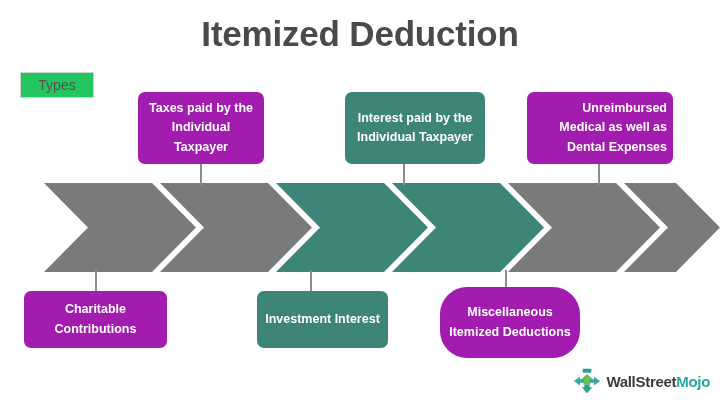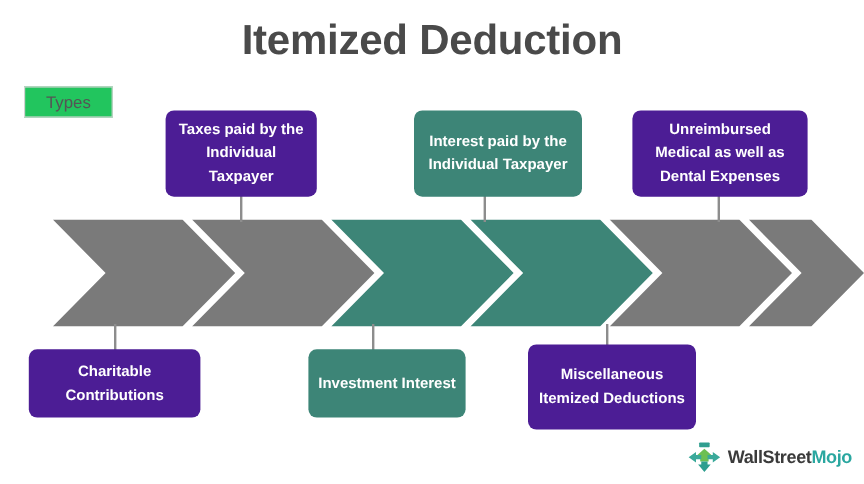--- a/index.html
+++ b/index.html
@@ -74,21 +74,21 @@
     display: flex;
     align-items: center;
     justify-content: center;
     text-align: center;
     color: #ffffff;
     font-size: 12.5px;
     font-weight: bold;
     line-height: 1.55;
     padding: 4px 6px;
   }
-  .label-box.gray  { background: #4c1d95; }
+  .label-box.gray  { background: #a21caf; }
   .label-box.teal  { background: #3d8577; margin-left: 12px; }
 
   
   .logo {
     position: absolute;
     right: 10px;
     bottom: 8px;
     display: flex;
     align-items: center;
     gap: 5px;
@@ -148,33 +148,33 @@
   <div class="connector" style="left:505px; top:270px; height:22px;"></div>
 
   <div class="label-box gray" style="left:138px; top:92px; width:126px; height:72px;">
     <span>Taxes paid by the Individual Taxpayer</span>
   </div>
 
   <div class="label-box teal" style="left:333px; top:92px; width:140px; height:72px;">
     <span>Interest paid by the Individual Taxpayer</span>
   </div>
 
-  <div class="label-box gray" style="left:527px; top:92px; width:146px; height:72px;">
+  <div class="label-box gray" style="left:527px; top:92px; width:146px; height:72px;text-align:right;">
     <span>Unreimbursed Medical as well as Dental Expenses</span>
   </div>
 
   <div class="label-box gray" style="left:24px; top:291px; width:143px; height:57px;">
     <span>Charitable Contributions</span>
   </div>
 
   <div class="label-box teal" style="left:245px; top:291px; width:131px; height:57px;">
     <span>Investment Interest</span>
   </div>
 
-  <div class="label-box gray" style="left:440px; top:287px; width:140px; height:71px;">
+  <div class="label-box gray" style="left:440px; top:287px; width:140px; height:71px;border-radius:27px;">
     <span>Miscellaneous Itemized Deductions</span>
   </div>
 
   <div class="logo">
     <svg class="logo-mark" viewBox="0 0 64 64">
       <rect x="22" y="4" width="20" height="9" rx="1.5" fill="#2f9e8f"></rect>
       <polygon points="32,16 48,30 40,30 40,40 24,40 24,30 16,30" fill="#6cbf52"></polygon>
       <polygon points="2,32 16,22 16,28 26,28 26,36 16,36 16,42" fill="#3aa99a"></polygon>
       <polygon points="62,32 48,22 48,28 38,28 38,36 48,36 48,42" fill="#3aa99a"></polygon>
       <polygon points="32,60 20,46 26,46 26,40 38,40 38,46 44,46" fill="#2f9e8f"></polygon>

